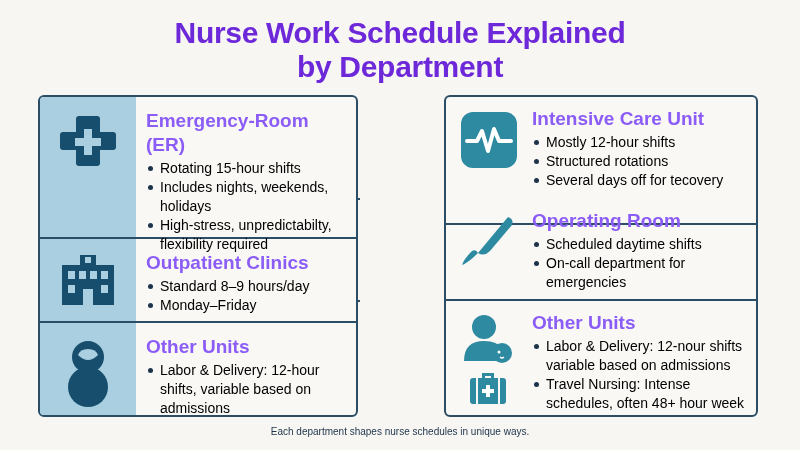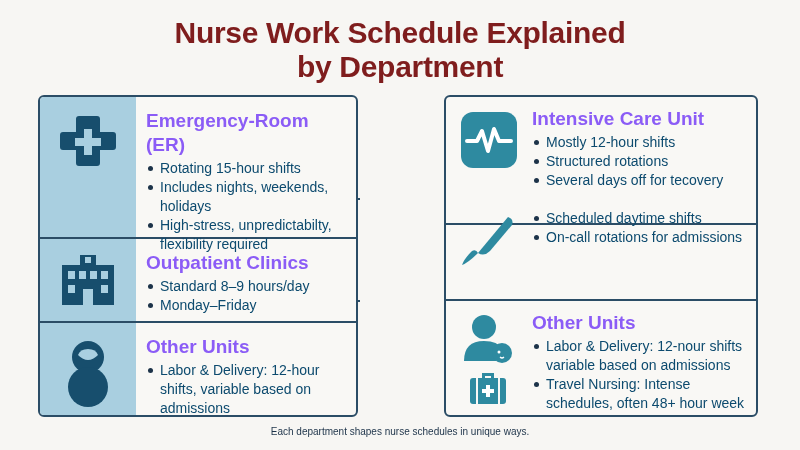--- a/index.html
+++ b/index.html
@@ -10,21 +10,21 @@
       color: #1d3349;
       position: relative;
     }
     .title {
       position: absolute;
       left: 0; top: 16px; width: 800px;
       text-align: center;
       font-weight: bold;
       font-size: 30px;
       line-height: 34px;
-      color: #7f1d1d;
+      color: #6d28d9;
       letter-spacing: -0.3px;
     }
     .panel {
       position: absolute;
       border: 2px solid #2b4d66;
       border-radius: 6px;
       background: #f9f8f5;
       overflow: hidden;
     }
     .panel.left { left: 38px; top: 95px; width: 320px; height: 322px; }
@@ -49,21 +49,21 @@
       color: #8b5cf6;
       line-height: 24px;
       margin-bottom: 2px;
     }
     .sec-list { list-style: none; }
     .sec-list li {
       position: relative;
       padding-left: 14px;
       font-size: 14px;
       line-height: 19px;
-      color: #0c4a6e;
+      color: #000000;
     }
     .sec-list li::before {
       content: "";
       position: absolute; left: 2px; top: 7px;
       width: 5px; height: 5px; border-radius: 50%;
       background: #1d3349;
     }
     .footer {
       position: absolute; left: 0; top: 426px; width: 800px;
       text-align: center;
@@ -163,23 +163,24 @@
   </div>
 
   <div class="section" style="top:102px; height:102px;">
     <div class="sec-icon" style="left:14px; top:14px; width:58px; height:58px;">
       <svg width="58" height="58" viewBox="0 0 58 58">
         <path d="M48 4 q6 2 4 8 l-22 26 q-6 6 -12 2 z" fill="#2e8aa0"></path>
         <path d="M18 40 q-10 10 -16 12 q2 -6 10 -14 q4 -2 6 2z" fill="#2e8aa0"></path>
       </svg>
     </div>
     <div class="sec-body" style="left:86px; top:10px; width:222px;">
+      <div class="sec-title">Operating Room</div>
       <ul class="sec-list">
         <li>Scheduled daytime shifts</li>
-        <li>On-call rotations for admissions</li>
+        <li>On-call department for emergencies</li>
       </ul>
     </div>
   </div>
 
   <div class="section last" style="top:204px; height:114px;">
     <div class="sec-icon" style="left:16px; top:12px; width:56px; height:52px;">
       <svg width="56" height="52" viewBox="0 0 56 52">
         <circle cx="22" cy="14" r="12" fill="#2e8aa0"></circle>
         <path d="M2 48 q0 -20 20 -20 q14 0 18 8 l-6 12z" fill="#2e8aa0"></path>
         <circle cx="40" cy="40" r="10" fill="#2e8aa0"></circle>

